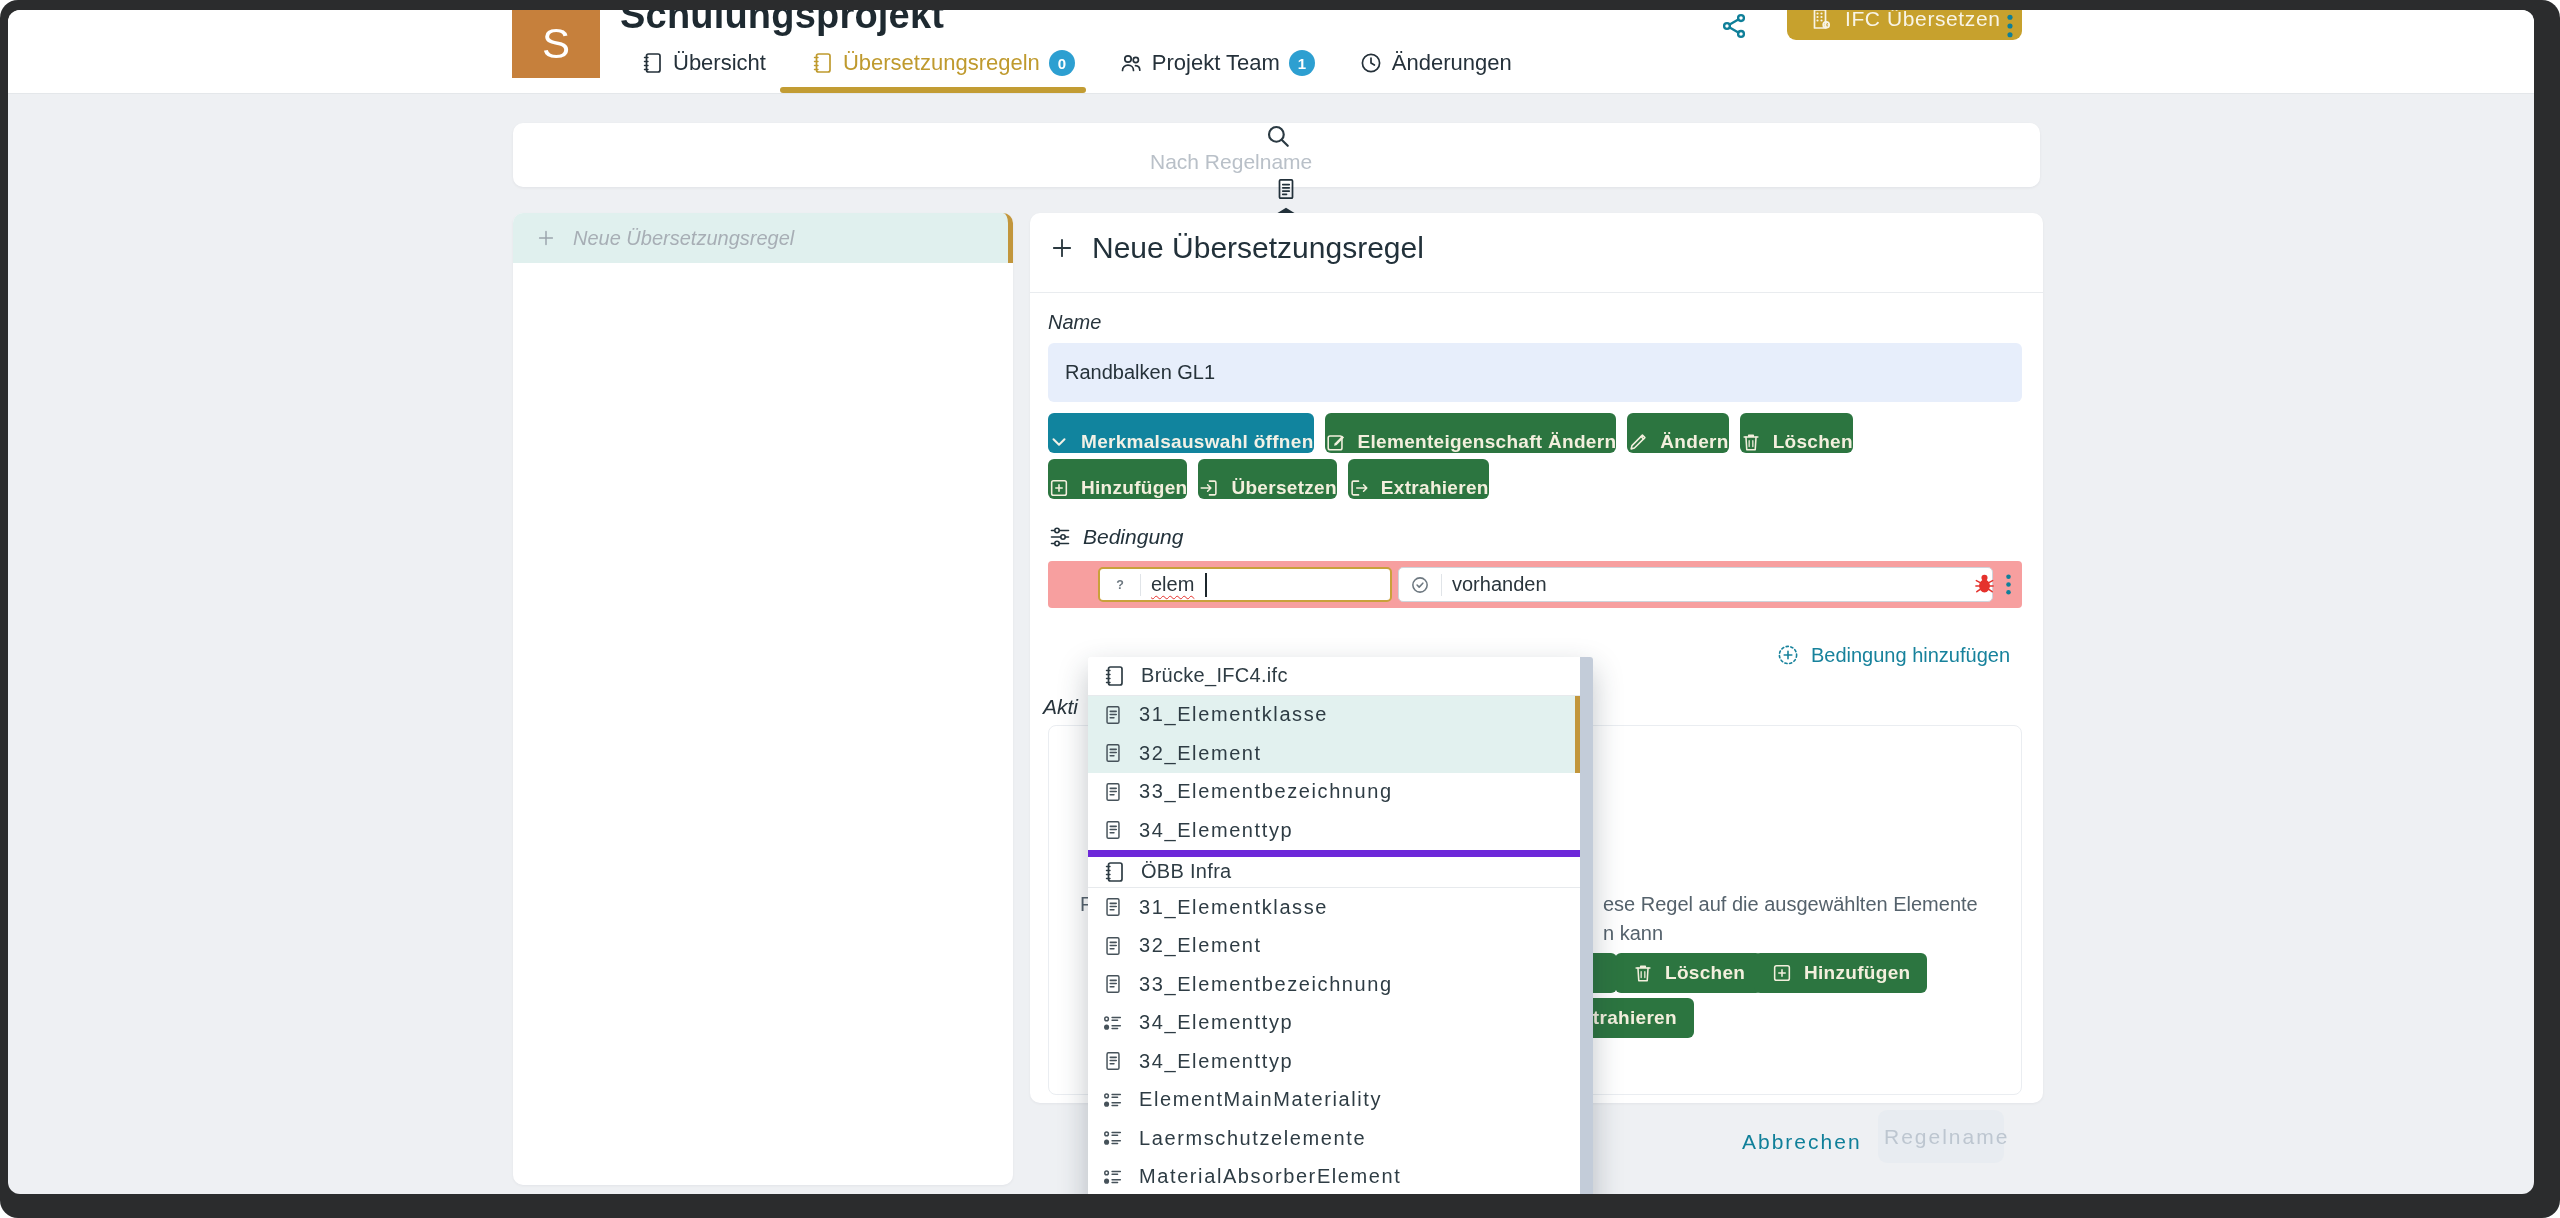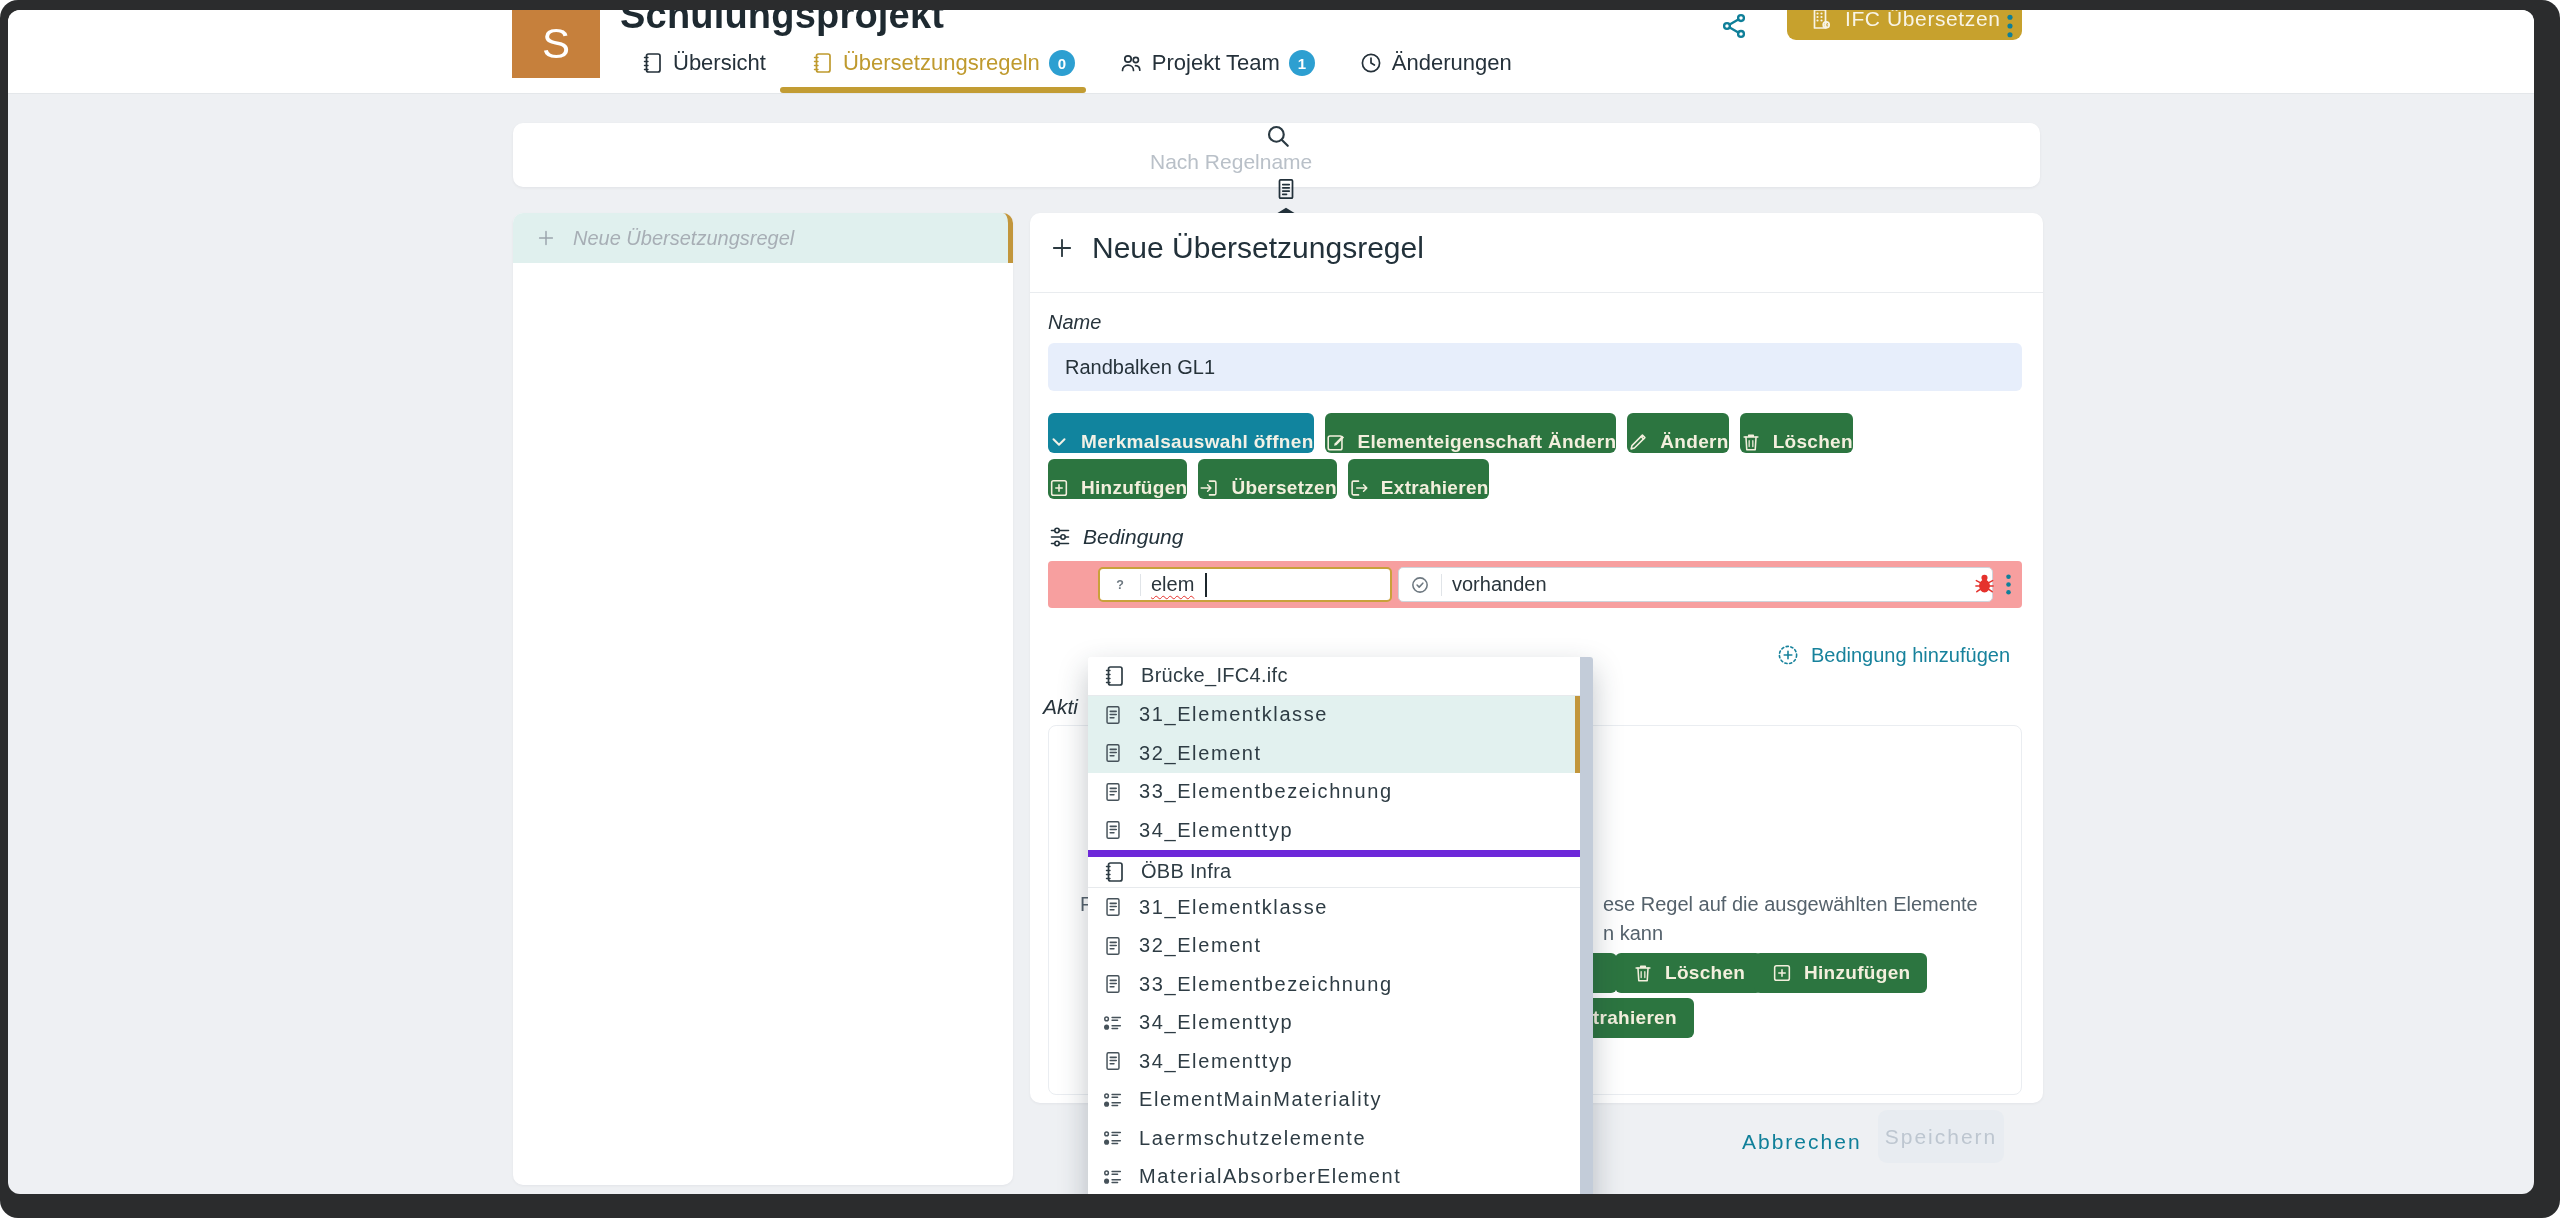--- a/index.html
+++ b/index.html
@@ -43,21 +43,21 @@
   .side-item{height:50px;background:#e0f0ee;border-right:5px solid #c2963c;border-radius:10px 10px 0 0;
              display:flex;align-items:center;gap:16px;padding:0 22px;font-size:20px;font-style:italic;color:#a7aeb5;}
   .side-item .plus{width:22px;height:22px;color:#9aa4ac;}
 
   
   .main-card{position:absolute;left:1022px;top:203px;width:1013px;height:890px;background:#fff;border-radius:10px;box-shadow:0 1px 3px rgba(16,24,40,.05);}
   .heading{position:absolute;left:18px;top:18px;display:flex;align-items:center;gap:16px;font-size:30px;font-weight:500;color:#22313a;}
   .heading .plus{width:28px;height:28px;color:#2b3940;}
   .card-hr{position:absolute;left:0;top:79px;width:100%;height:0;border-top:1px solid #e9ecef;}
   .field-label{position:absolute;left:18px;top:98px;font-size:20px;font-style:italic;color:#28343c;}
-  .name-input{position:absolute;left:18px;top:130px;width:974px;height:48px;box-sizing:border-box;background:#e7eefb;
+  .name-input{position:absolute;left:18px;top:130px;width:974px;height:59px;box-sizing:border-box;background:#e7eefb;
               border:none;border-radius:6px;font-size:20px;color:#26323a;padding:0 17px;font-family:inherit;}
   .toolbar{position:absolute;left:18px;display:flex;gap:11px;}
   .toolbar.r1{top:200px;} .toolbar.r2{top:246px;}
   .tbtn{height:40px;border-radius:6px;padding:0 0;display:flex;align-items:flex-end;gap:11px;
         font-size:19px;font-weight:600;letter-spacing:.3px;}
   .tbtn [data-icon]{width:22px;height:22px;}
   .tbtn.green{background:#2c7540;color:#f3efdd;}
   .tbtn.teal{background:#11849e;color:#f2f1e6;}
   .cond-label{position:absolute;left:18px;top:312px;display:flex;align-items:center;gap:11px;font-size:21px;font-style:italic;color:#22313a;}
   .cond-label [data-icon]{width:24px;height:24px;color:#22313a;}
@@ -397,21 +397,21 @@
                 <path d="M11.5 4.5H6A1.5 1.5 0 004.5 6v12A1.5 1.5 0 006 19.5h5.5"></path>
                 <path d="M9.5 12h11M17 8.5L20.5 12 17 15.5"></path>
               </svg>
             </span>
           <span>Extrahieren</span>
         </button>
       </div>
     </section>
 
     <button class="cancel">Abbrechen</button>
-    <button class="save" disabled="">Speichern</button>
+    <button class="save" disabled="">Regelname</button>
 
     <div class="dropdown">
       <div class="dd-rows" id="dd-rows">
           <div class="drow group">
             <span data-icon="notebook">
               <svg viewBox="0 0 24 24" stroke="currentColor" fill="none" stroke-linecap="round" stroke-linejoin="round" stroke-width="1.7">
                 <rect x="6.5" y="3" width="13.5" height="18" rx="2"></rect>
                 <path d="M4.5 6.5h3.5M4.5 10.5h3.5M4.5 14.5h3.5M4.5 18.5h3.5" stroke-width="1.4"></path>
               </svg>
             </span>

